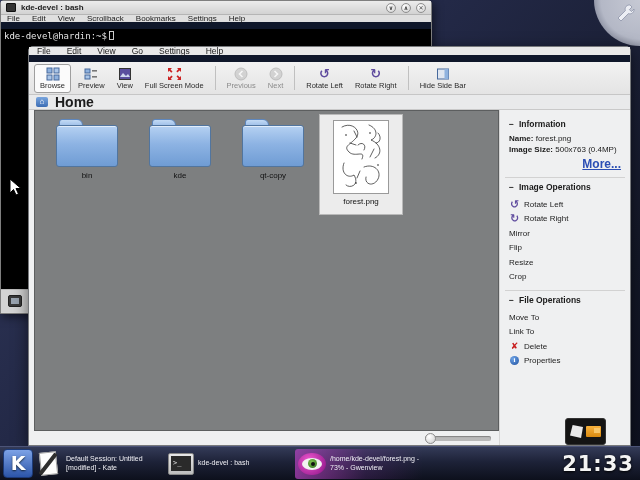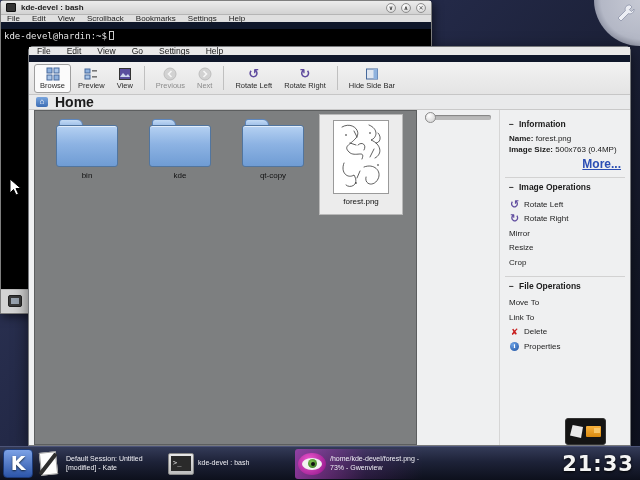--- a/index.html
+++ b/index.html
@@ -60,21 +60,21 @@
   .tbtn .tico { height:15px; display:flex; align-items:center; justify-content:center; }
   .tsep { width:1px; height:24px; background:#c0c0c0; margin:0 4px; }
   .rot-glyph { font-size:13px; font-weight:bold; color:#5f4b9e; line-height:13px; }
   .crumbbar { height:15px; background:#e9eaeb; border-bottom:1px solid #c9c9c9;
     display:flex; align-items:center; padding:0 7px; gap:7px; }
   .home-ico { width:12px; height:10px; background:linear-gradient(#7aa6de,#3c6db4); border-radius:2px;
     color:#fff; font-size:8px; line-height:10px; text-align:center; }
   .crumb-label { font-size:14px; font-weight:bold; color:#1c1c1c; }
 
   .gw-main { flex:1; display:flex; }
-  .gw-left { width:470px; display:flex; padding:0 0 0 5px; }
+  .gw-left { width:470px; display:flex; flex-direction:column; padding:0 0 0 5px; }
   .view { flex:1; background:#7d7f80; border:1px solid #5c5e5f; position:relative; overflow:hidden; }
   .statusbar { height:14px; display:flex; align-items:center; justify-content:flex-end; padding:0 8px; }
   .slider { width:66px; height:5px; background:#b9b9b9; border-radius:2px; box-shadow:inset 0 1px 1px rgba(0,0,0,.3); position:relative; }
   .slider .handle { position:absolute; left:0; top:-3px; width:11px; height:11px; border-radius:50%;
     background:radial-gradient(circle at 35% 30%, #fff, #ccc); border:1px solid #8e8e8e; }
 
   
   .item-cell { position:absolute; width:92px; text-align:center; }
   .folder { width:62px; height:48px; margin:6px auto 4px auto; position:relative; }
   .folder .tab { position:absolute; left:3px; top:0; width:24px; height:10px; border-radius:3px 6px 0 0;
@@ -220,20 +220,33 @@
       </div>
       <div class="tbtn">
         <span class="tico">
           <svg width="14" height="14">
               <rect x="1.5" y="1.5" width="11" height="11" fill="#5a4f9e" stroke="#333"></rect>
               <path d="M2 10 l3-4 3 3 2-2 2 3 z" fill="#cfd8ee"></path>
             </svg>
         </span>
         <span class="tlab">View</span>
       </div>
+      <div class="tbtn">
+        <span class="tico">
+          <svg width="15" height="14" viewBox="0 0 15 14">
+              <g fill="#cc2222">
+                <path d="M1 1 h4 l-1.5 1.5 2 2 -1.2 1.2 -2-2 L1 5z"></path>
+                <path d="M14 1 v4 l-1.5-1.5 -2 2 -1.2-1.2 2-2 L10 1z"></path>
+                <path d="M1 13 v-4 l1.5 1.5 2-2 1.2 1.2 -2 2 L5 13z"></path>
+                <path d="M14 13 h-4 l1.5-1.5 -2-2 1.2-1.2 2 2 1.3-1.3z"></path>
+              </g>
+            </svg>
+        </span>
+        <span class="tlab">Full Screen Mode</span>
+      </div>
       <div class="tsep"></div>
       <div class="tbtn disabled">
         <span class="tico">
           <svg width="14" height="14">
               <circle cx="7" cy="7" r="6" fill="#b9b9b9" stroke="#8e8e8e"></circle>
               <path d="M8.5 4 L5.5 7 L8.5 10" stroke="#fff" stroke-width="1.6" fill="none"></path>
             </svg>
         </span>
         <span class="tlab">Previous</span>
       </div>
@@ -352,20 +365,23 @@
           <span>Rotate Left</span>
         </div>
         <div class="sb-act">
           <span class="sb-ico purple">↻</span>
           <span>Rotate Right</span>
         </div>
         <div class="sb-act">
           <span>Mirror</span>
         </div>
         <div class="sb-act">
+          <span>Flip</span>
+        </div>
+        <div class="sb-act">
           <span>Resize</span>
         </div>
         <div class="sb-act">
           <span>Crop</span>
         </div>
 
         <div class="sb-sep"></div>
         <div class="sb-head">
           <span>−</span>
           <span>File Operations</span>

